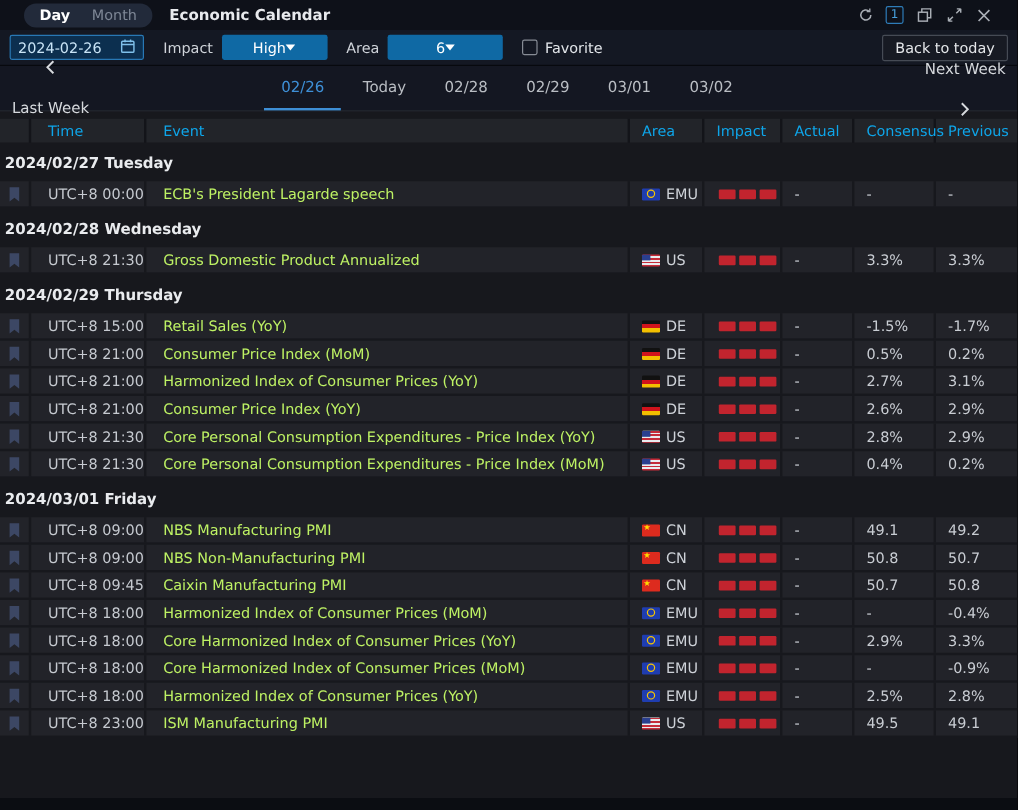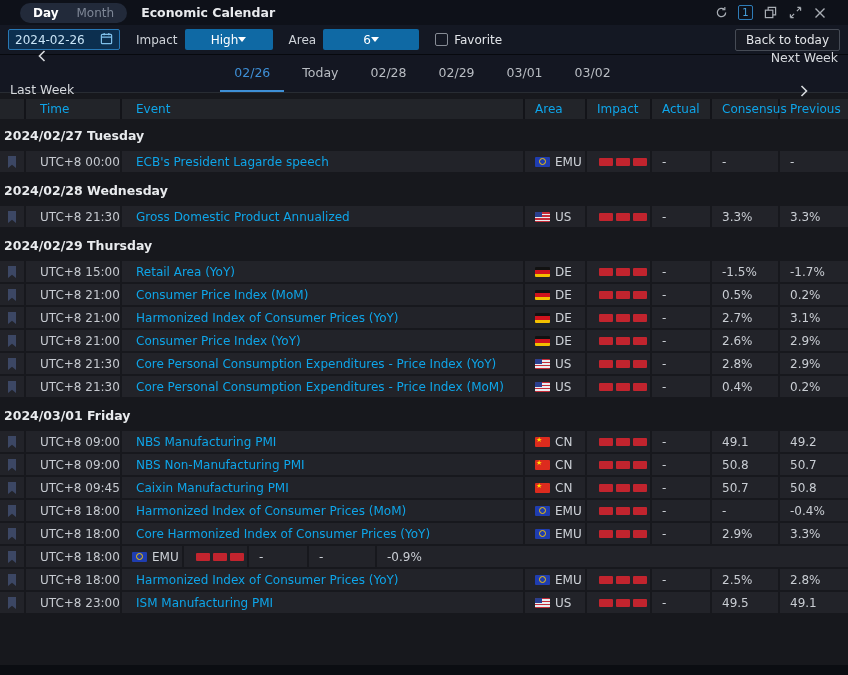--- a/index.html
+++ b/index.html
@@ -54,21 +54,21 @@
   .c6 { width:68px; flex:none; }
   .c7 { width:68px; flex:none; }
   .thead .c0 { padding-left:0; }
   .thead .c3, .thead .c4, .thead .c5, .thead .c6, .thead .c7 { padding-left:10px; }
 
   .group-header { height:32px; display:flex; align-items:center; padding-left:4px; color:#e9ebee; font-size:12.5px; font-weight:bold; background:#17181d; }
   .row { display:flex; height:23px; background:#222329; border-bottom:2px solid #17181d; cursor:pointer; }
   .cell { display:flex; align-items:center; border-right:2px solid #17181d; overflow:hidden; }
   .cell:last-child { border-right:none; }
   .cell.time { color:#c6cad0; font-size:12px; padding-left:14px; }
-  .cell.event { color:#0ea5e9; font-size:12px; padding-left:14px; white-space:nowrap; }
+  .cell.event { color:#bef264; font-size:12px; padding-left:14px; white-space:nowrap; }
   .cell.bm { justify-content:center; }
   .cell.area-cell { padding-left:10px; gap:5px; color:#ced2d8; font-size:12px; }
   .cell.impact-cell { padding-left:12px; gap:3px; }
   .cell.val { color:#c9cdd3; font-size:12px; padding-left:10px; }
 
   .impact-bar { width:14px; height:8px; background:#c2242e; border-radius:1px; }
 
   
   .flag { width:15px; height:10px; flex:none; position:relative; border-radius:1px; overflow:hidden; }
   .flag-EMU { background:#1f3db0; }
@@ -229,21 +229,21 @@
           <div class="cell val c7">3.3%</div>
         </div>
         <div class="group-header">2024/02/29 Thursday</div>
         <div class="row">
           <div class="cell bm c0">
             <svg class="bookmark-svg" width="12" height="14" viewBox="0 0 12 14">
               <path d="M2 1 h8 v12 l-4 -3.2 -4 3.2 z" fill="#3c4764"></path>
             </svg>
           </div>
           <div class="cell time c1">UTC+8 15:00</div>
-          <div class="cell event c2">Retail Area (YoY)</div>
+          <div class="cell event c2">Retail Sales (YoY)</div>
           <div class="cell area-cell c3">
             <div class="flag flag-DE"></div>
             <span>DE</span>
           </div>
           <div class="cell impact-cell c4">
             <div class="impact-bar"></div>
             <div class="impact-bar"></div>
             <div class="impact-bar"></div>
           </div>
           <div class="cell val c5">-</div>
@@ -461,20 +461,21 @@
           <div class="cell val c6">2.9%</div>
           <div class="cell val c7">3.3%</div>
         </div>
         <div class="row">
           <div class="cell bm c0">
             <svg class="bookmark-svg" width="12" height="14" viewBox="0 0 12 14">
               <path d="M2 1 h8 v12 l-4 -3.2 -4 3.2 z" fill="#3c4764"></path>
             </svg>
           </div>
           <div class="cell time c1">UTC+8 18:00</div>
+          <div class="cell event c2">Core Harmonized Index of Consumer Prices (MoM)</div>
           <div class="cell area-cell c3">
             <div class="flag flag-EMU"></div>
             <span>EMU</span>
           </div>
           <div class="cell impact-cell c4">
             <div class="impact-bar"></div>
             <div class="impact-bar"></div>
             <div class="impact-bar"></div>
           </div>
           <div class="cell val c5">-</div>

